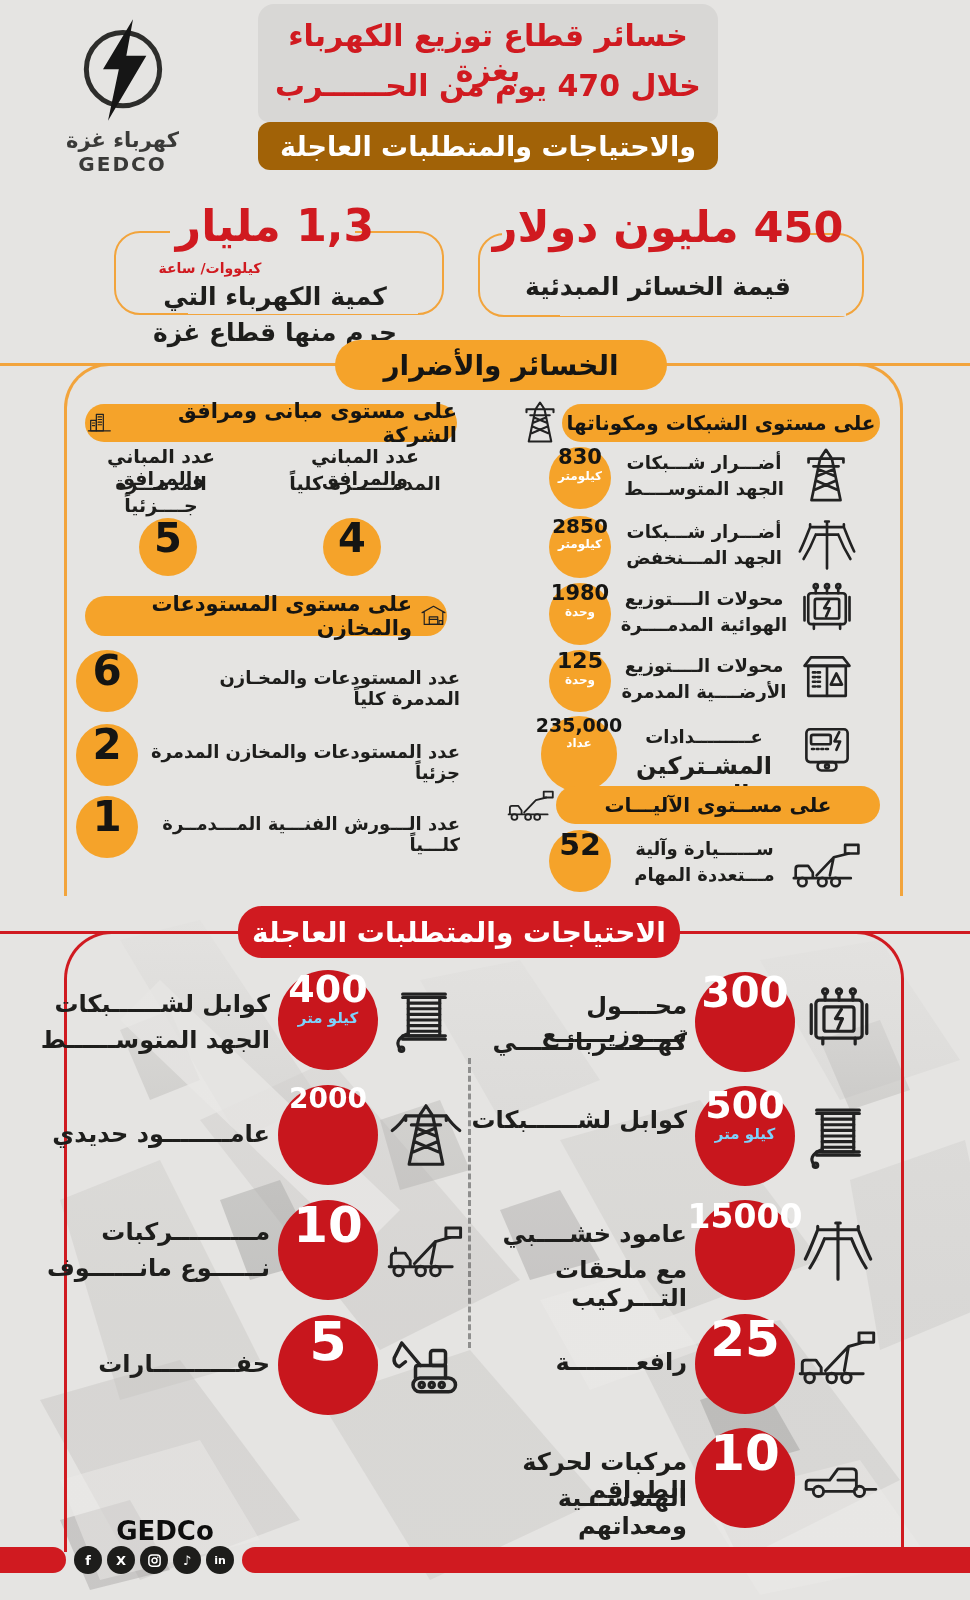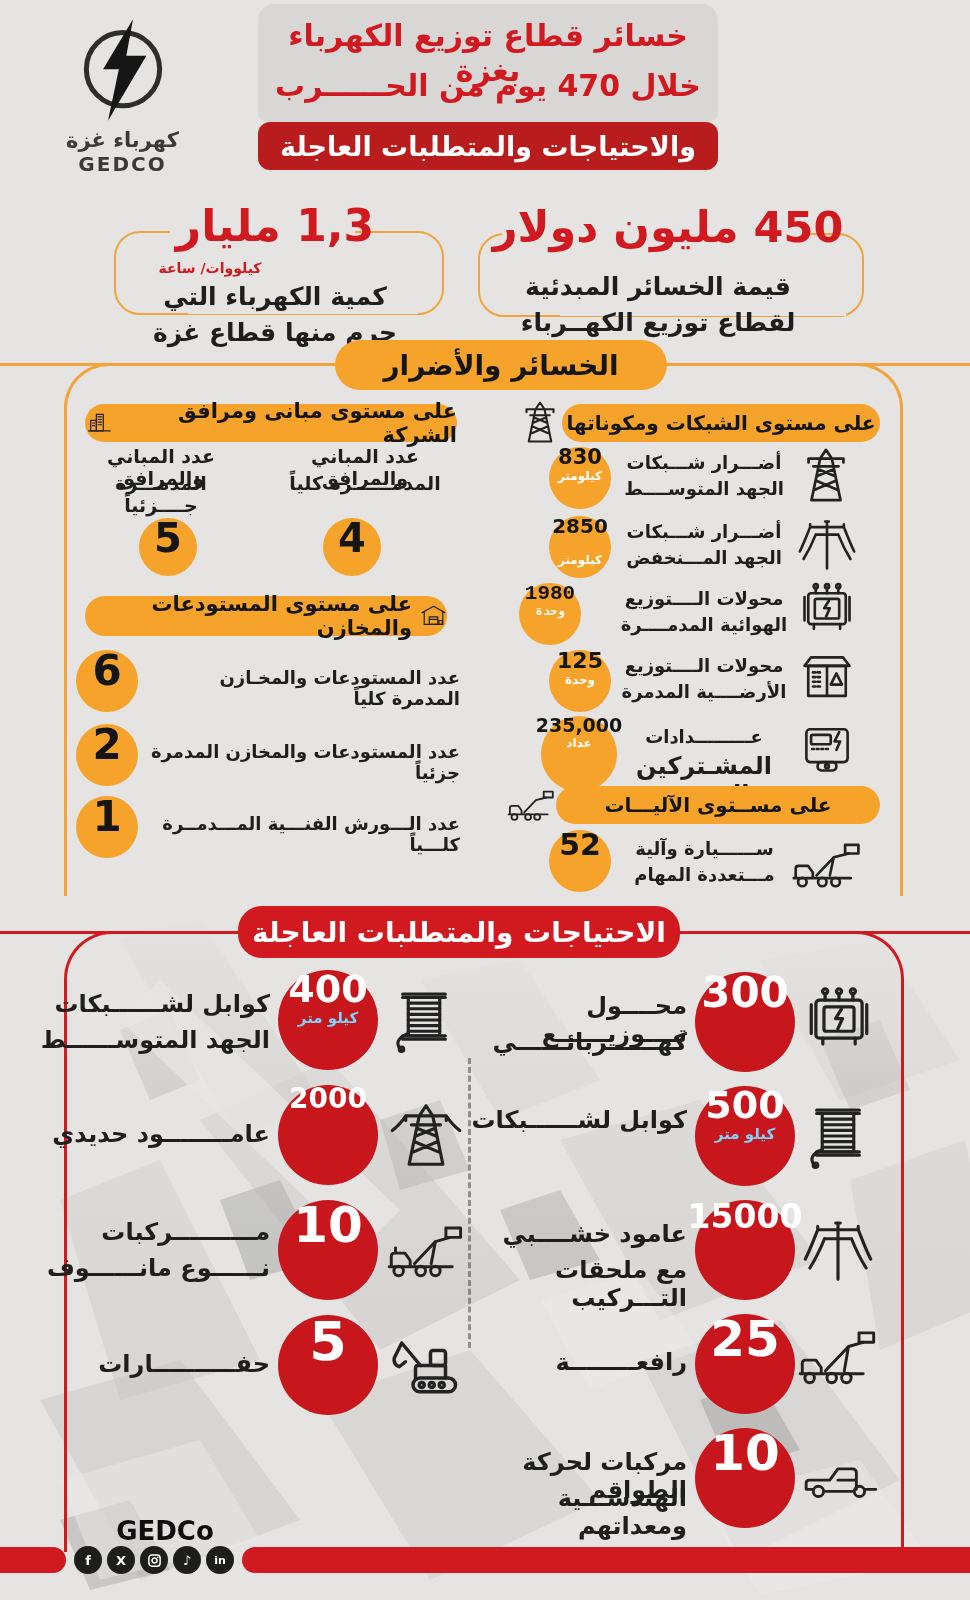--- a/index.html
+++ b/index.html
@@ -66,30 +66,29 @@
       <circle cx="60" cy="64" r="44" fill="none" stroke="#2d2d2b" stroke-width="6"></circle>
       <polygon points="72,4 36,64 55,64 42,126 88,48 64,48" fill="#161616"></polygon>
     </svg>
     <div style="font-weight:bold;font-size:21px;color:#3a3a38;margin-top:2px;">كهرباء غزة</div>
     <div style="font-weight:bold;font-size:20px;color:#3a3a38;letter-spacing:2px;direction:ltr;">GEDCO</div>
   </div>
 
   <div class="abs" style="left:258px;top:4px;width:460px;height:118px;background:#d8d7d5;border-radius:16px 16px 10px 10px;"></div>
   <div class="t red-t center" style="left:258px;top:18px;width:460px;font-size:30px;">خسائر قطاع توزيع الكهرباء بغزة</div>
   <div class="t red-t center" style="left:258px;top:68px;width:460px;font-size:30px;">خلال 470 يوم من الحــــــرب</div>
-  <div class="abs" style="left:258px;top:122px;width:460px;height:48px;background:#b91c1c;border-radius:12px;display:flex;align-items:center;justify-content:center;">
+  <div class="abs" style="left:258px;top:122px;width:460px;height:48px;background:#a16207;border-radius:12px;display:flex;align-items:center;justify-content:center;">
     <span style="color:#fff;font-weight:bold;font-size:27px;">والاحتياجات والمتطلبات العاجلة</span>
   </div>
 
   <div class="bracket" style="left:478px;top:233px;width:382px;height:80px;"></div>
   <div class="mask" style="left:502px;top:230px;width:302px;"></div>
   <div class="mask" style="left:560px;top:310px;width:286px;"></div>
   <div class="t red-t center" style="left:468px;top:202px;width:400px;font-size:43px;">450 مليون دولار</div>
   <div class="t center" style="left:488px;top:272px;width:340px;font-size:25px;">قيمة الخسائر المبدئية</div>
-  <div class="t center" style="left:488px;top:308px;width:340px;font-size:25px;">لقطاع توزيع الكهــرباء</div>
 
   <div class="bracket" style="left:114px;top:231px;width:326px;height:80px;"></div>
   <div class="mask" style="left:170px;top:228px;width:185px;"></div>
   <div class="mask" style="left:188px;top:308px;width:230px;"></div>
   <div class="t red-t center" style="left:110px;top:200px;width:330px;font-size:44px;">1,3 مليار</div>
   <div class="t red-t center" style="left:135px;top:260px;width:150px;font-size:14px;">كيلووات/ ساعة</div>
   <div class="t center" style="left:125px;top:282px;width:300px;font-size:25px;">كمية الكهرباء التي</div>
   <div class="t center" style="left:125px;top:318px;width:300px;font-size:25px;">حرم منها قطاع غزة</div>
 
   <div class="line" style="left:0;top:363px;width:970px;background:#f2a43c;"></div>
@@ -139,31 +138,31 @@
   <div class="c oc" style="left:549px;top:447px;width:62px;height:62px;">
     <span style="font-size:21px;">830</span>
     <span class="ounit">كيلومتر</span>
   </div>
   <div class="t center" style="left:615px;top:452px;width:178px;font-size:18px;">أضـــرار شـــبكات</div>
   <div class="t center" style="left:615px;top:478px;width:178px;font-size:18px;">الجهد المتوســــط</div>
   <svg class="ic" style="left:795px;top:444px;" width="62" height="62" viewBox="0 0 64 64">
     <path d="M26 15 L32 6 L38 15 M14 15 H50 M14 15 V19 M50 15 V19 M19 23 H45 M26 15 L17 58 M38 15 L47 58 M24 26 L41 33 M40 26 L23 33 M22 38 L43 47 M42 38 L21 47 M17 58 H47"></path>
   </svg>
 
-  <div class="c oc" style="left:549px;top:516px;width:62px;height:62px;gap:16px;">
+  <div class="c oc" style="left:549px;top:516px;width:62px;height:62px;">
     <span style="font-size:20px;">2850</span>
     <span class="ounit">كيلومتر</span>
   </div>
   <div class="t center" style="left:615px;top:521px;width:178px;font-size:18px;">أضـــرار شـــبكات</div>
   <div class="t center" style="left:615px;top:547px;width:178px;font-size:18px;">الجهد المـــنخفض</div>
   <svg class="ic" style="left:797px;top:513px;" width="60" height="62" viewBox="0 0 64 64">
     <path d="M30 8 H34 M32 8 V58 M14 14 H50 M14 14 V11 M50 14 V11 M20 22 H44 M14 14 C10 24 7 32 3 40 M50 14 C54 24 57 32 61 40 M20 22 C16 32 12 40 7 48 M44 22 C48 32 52 40 57 48"></path>
   </svg>
 
-  <div class="c oc" style="left:519px;top:583px;width:62px;height:62px;font-family:Liberation Mono, monospace;">
+  <div class="c oc" style="left:549px;top:583px;width:62px;height:62px;">
     <span style="font-size:21px;">1980</span>
     <span class="ounit">وحدة</span>
   </div>
   <div class="t center" style="left:615px;top:588px;width:178px;font-size:18px;">محولات الــــتوزيع</div>
   <div class="t center" style="left:615px;top:614px;width:178px;font-size:18px;">الهوائية المدمــــرة</div>
   <svg class="ic" style="left:797px;top:580px;" width="60" height="62" viewBox="0 0 64 64">
     <path d="M20 13 V7 M32 13 V7 M44 13 V7"></path>
     <circle cx="20" cy="5.5" r="2.2"></circle>
       <circle cx="32" cy="5.5" r="2.2"></circle>
       <circle cx="44" cy="5.5" r="2.2"></circle>

